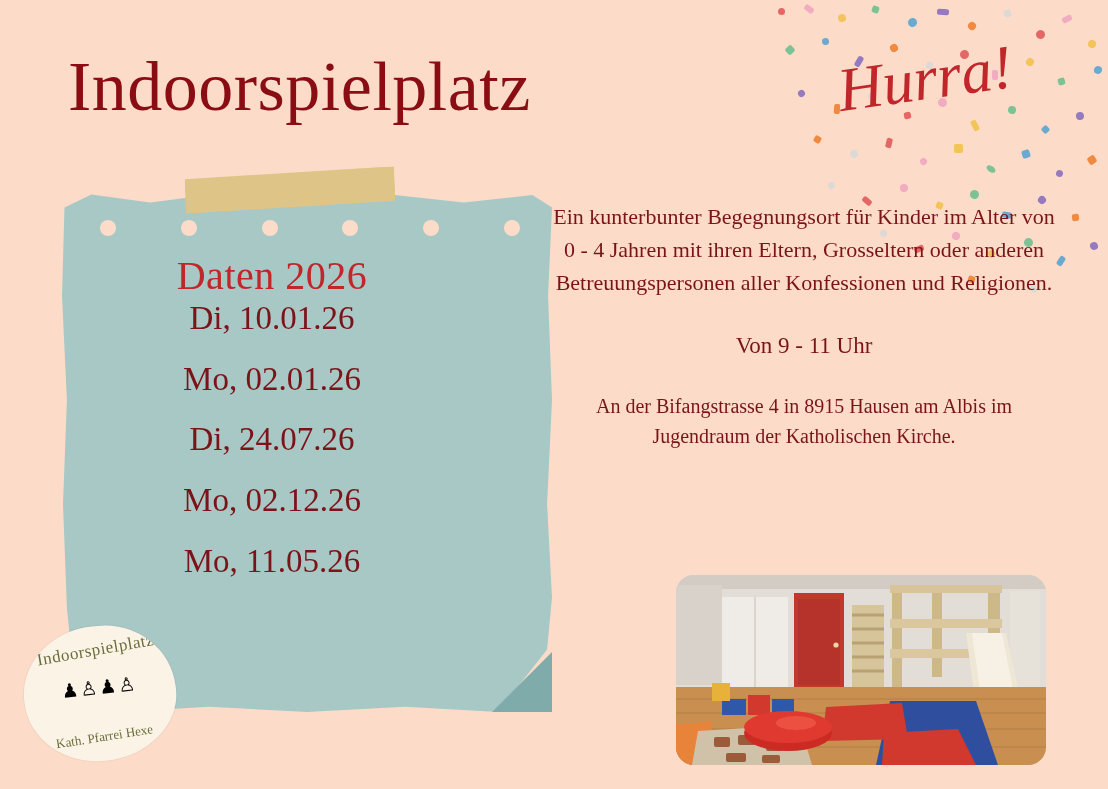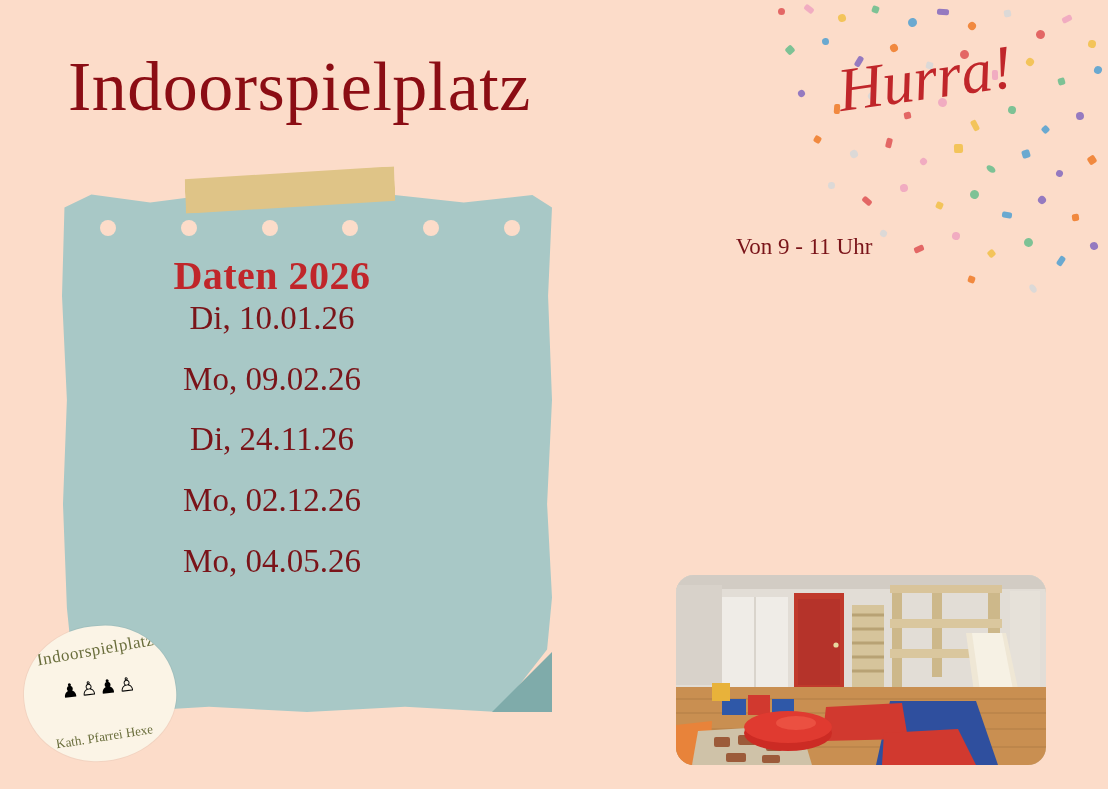--- a/index.html
+++ b/index.html
@@ -110,21 +110,21 @@
     position: absolute;
     left: 62px;
     top: 252px;
     width: 420px;
     text-align: center;
   }
   .daten-heading {
     font-size: 40px;
     color: #c0262a;
     margin: 0 0 2px 0;
-    font-weight: bold;
+    font-weight: normal;
     letter-spacing: 0.5px;
   }
   .date-item {
     font-size: 33px;
     color: #7a1419;
     margin: 0;
     padding: 13px 0 13px 0;
     line-height: 1.05;
   }
   .date-item.first { padding-top: 0; }
@@ -285,34 +285,36 @@
     <div class="hole"></div>
     <div class="hole"></div>
     <div class="hole"></div>
   </div>
 </div>
 <div class="tape"></div>
 
 <div class="note-content">
   <div class="daten-heading">Daten 2026</div>
   <p class="date-item first">Di, 10.01.26</p>
-  <p class="date-item">Mo, 09.02.26</p>
-  <p class="date-item">Di, 24.11.26</p>
+  <p class="date-item">Mo, 02.01.26</p>
+  <p class="date-item">Di, 24.07.26</p>
   <p class="date-item">Mo, 02.12.26</p>
-  <p class="date-item">Mo, 04.05.26</p>
+  <p class="date-item">Mo, 11.05.26</p>
 </div>
 
 <div class="logo-stamp">
   <div class="logo-arc-top">Indoorspielplatz</div>
   <div class="logo-figures">♟♙♟♙</div>
   <div class="logo-arc-bottom">Kath. Pfarrei Hexe</div>
 </div>
 
 <div class="right-col">
+  <p class="intro-text">Ein kunterbunter Begegnungsort für Kinder im Alter von 0 - 4 Jahren mit ihren Eltern, Grosseltern oder anderen Betreuungspersonen aller Konfessionen und Religionen.</p>
   <p class="time-text">Von 9 - 11 Uhr</p>
+  <p class="place-text">An der Bifangstrasse 4 in 8915 Hausen am Albis im Jugendraum der Katholischen Kirche.</p>
 </div>
 
 <div class="photo">
   <svg width="370" height="190" viewBox="0 0 370 190">
 
     <rect x="0" y="0" width="370" height="112" fill="#e2ddd6"></rect>
     <rect x="0" y="0" width="370" height="14" fill="#d2ccc4"></rect>
 
     <rect x="0" y="10" width="46" height="100" fill="#d8d2ca"></rect>
 

